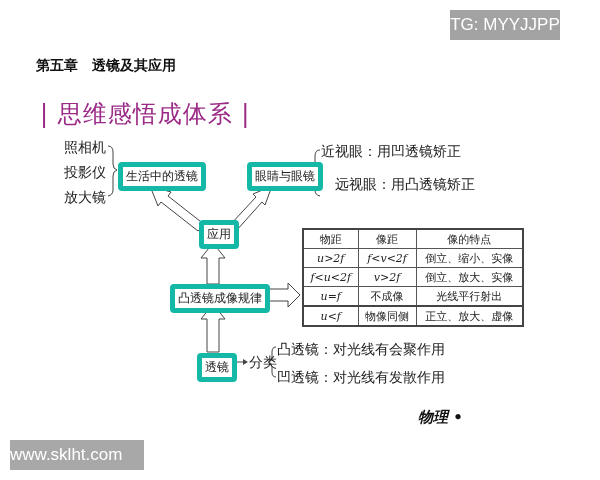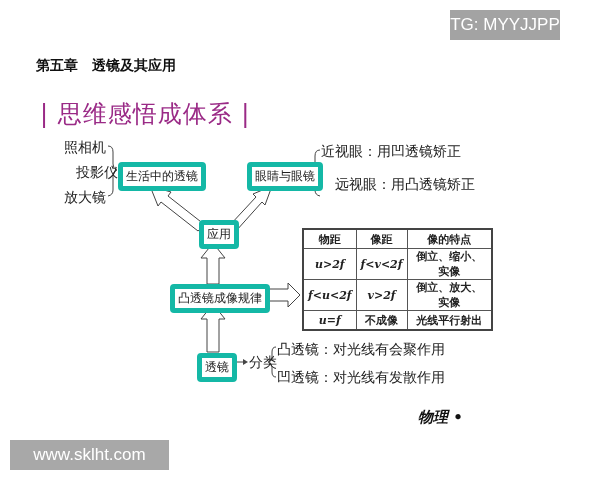--- a/index.html
+++ b/index.html
@@ -1,22 +1,22 @@
 <!DOCTYPE html>
 <html><head>
   <meta charset="utf-8">
   <style>
     html, body { margin: 0; padding: 0; }
     body { width: 600px; height: 480px; background: #ffffff; position: relative; overflow: hidden;
            font-family: "DejaVu Serif", "Liberation Serif", serif; color: #222; }
     .abs { position: absolute; }
     .watermark-top { left: 450px; top: 10px; width: 110px; height: 30px; background: #a3a3a3; color: #fff;
                      font-family: "Liberation Sans", sans-serif; font-size: 17px; line-height: 30px; text-align: center; }
-    .watermark-bottom { left: 10px; top: 440px; width: 159px; height: 30px; background: #a8a8a8; color: #fff;
-                        font-family: "Liberation Sans", sans-serif; font-size: 17px; line-height: 30px; text-align: center; }
+    .watermark-bottom { left: 10px; top: 440px; width: 134px; height: 30px; background: #a8a8a8; color: #fff;
+                        font-family: "Liberation Sans", sans-serif; font-size: 17px; line-height: 30px; }
     .chapter { left: 36px; top: 57px; font-size: 14px; font-weight: bold; color: #111; }
     .section-title { left: 40px; top: 98px; font-size: 24px; color: #9a2a86; font-family: "DejaVu Sans", sans-serif; letter-spacing: 1px; }
     .box { border: 5px solid #14b8a6; border-radius: 4px; background: #fff; font-size: 12px; padding: 1px 3px; white-space: nowrap; }
     .label { font-size: 14px; white-space: nowrap; }
     table.rules { border-collapse: collapse; font-size: 11px; }
     table.rules td { border: 1px solid #555; text-align: center; height: 18px; padding: 0 4px; }
     table.rules td.it { font-style: italic; }
     table.rules { border: 2px solid #444; }
     table.rules tr.thick td { border-top: 2px solid #444; }
     .footer-subject { left: 418px; top: 408px; font-size: 15px; font-style: italic; font-weight: bold; color: #111; }
@@ -46,33 +46,33 @@
 
   <polygon points="264,289 288,289 288,283 300,295 288,307 288,301 264,301" fill="#fff" stroke="#444" stroke-width="1"></polygon>
 
   <line x1="228" y1="362" x2="243" y2="362" stroke="#444" stroke-width="1"></line>
   <polygon points="243,359 248,362 243,365" fill="#444"></polygon>
 
   <path d="M276,347 q-4,0 -4,5 v5 q0,4 -4,5 q4,1 4,5 v5 q0,5 4,5" fill="none" stroke="#444" stroke-width="1"></path>
 </svg>
 
 <div class="abs label" style="left:64px;top:139px;">照相机</div>
-<div class="abs label" style="left:64px;top:164px;margin-left:12px;">投影仪</div>
+<div class="abs label" style="left:64px;top:164px;">投影仪</div>
 <div class="abs label" style="left:64px;top:189px;">放大镜</div>
 <div class="abs box" style="left:118px;top:162px;">生活中的透镜</div>
 
 <div class="abs box" style="left:247px;top:162px;">眼睛与眼镜</div>
 <div class="abs label" style="left:321px;top:143px;">近视眼：用凹透镜矫正</div>
 <div class="abs label" style="left:321px;top:176px;margin-left:14px;">远视眼：用凸透镜矫正</div>
 
 <div class="abs box" style="left:199px;top:220px;">应用</div>
 
 <div class="abs box" style="left:170px;top:284px;text-align:center;">凸透镜成像规律</div>
 
-<table class="abs rules" style="left:302px;top:228px;width:191px;font-weight:bold;">
+<table class="abs rules" style="left:302px;top:228px;width:222px;">
   <tbody>
       <tr>
     <td>物距</td>
     <td>像距</td>
     <td>像的特点</td>
   </tr>
   <tr>
     <td class="it">u&gt;2f</td>
     <td class="it">f&lt;v&lt;2f</td>
     <td>倒立、缩小、实像</td>
@@ -80,20 +80,25 @@
   <tr>
     <td class="it">f&lt;u&lt;2f</td>
     <td class="it">v&gt;2f</td>
     <td>倒立、放大、实像</td>
   </tr>
   <tr>
     <td class="it">u=f</td>
     <td>不成像</td>
     <td>光线平行射出</td>
   </tr>
+  <tr class="thick">
+    <td class="it">u&lt;f</td>
+    <td>物像同侧</td>
+    <td>正立、放大、虚像</td>
+  </tr>
 </tbody>
   </table>
 
 <div class="abs box" style="left:197px;top:353px;">透镜</div>
 <div class="abs label" style="left:249px;top:354px;">分类</div>
 <div class="abs label" style="left:277px;top:341px;">凸透镜：对光线有会聚作用</div>
 <div class="abs label" style="left:277px;top:369px;">凹透镜：对光线有发散作用</div>
 
 <div class="abs footer-subject">物理 •</div>
 

